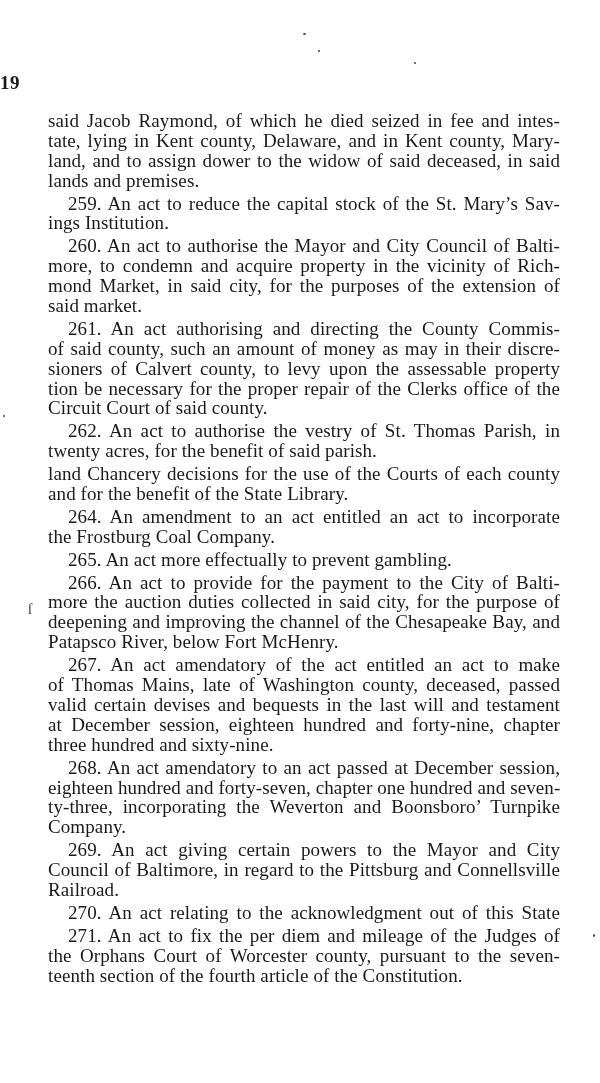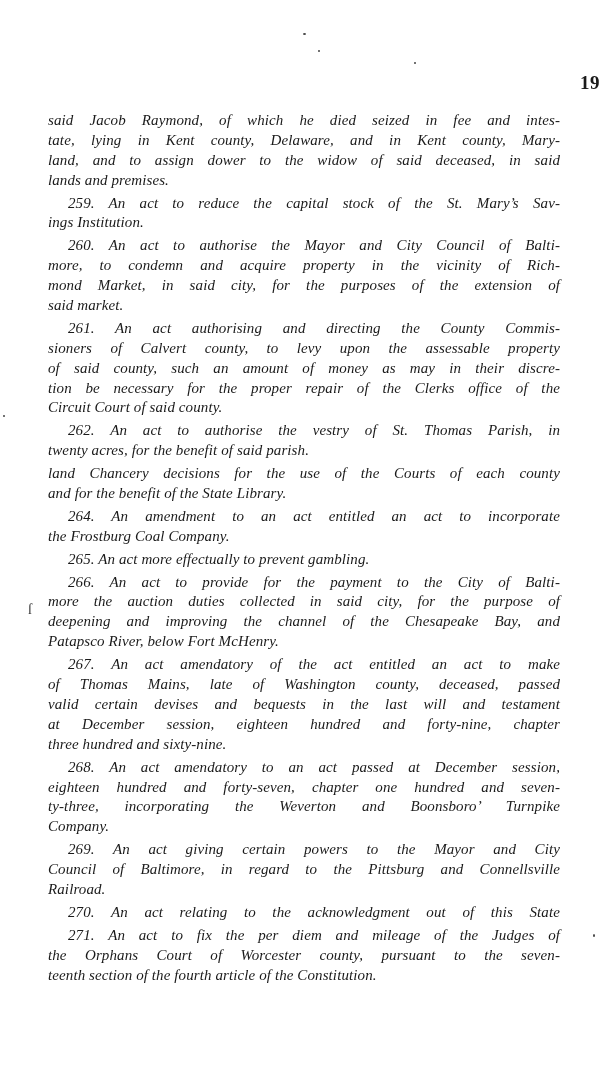--- a/index.html
+++ b/index.html
@@ -13,44 +13,43 @@
       position: relative;
       overflow: hidden;
       font-family: "Liberation Serif", "DejaVu Serif", serif;
       color: #1a1a1a;
     }
     .page-number {
       position: absolute;
       top: 72px;
       left: 0;
       width: 600px;
-      text-align: right;
+      text-align: left;
       font-size: 19px;
       font-weight: bold;
       letter-spacing: 0.5px;
     }
     .text-block {
       position: absolute;
       top: 111px;
       left: 48px;
       width: 512px;
     }
     .para {
       margin: 0 0 3px 0;
     }
     .line {
       display: block;
       height: 19.9px;
       line-height: 19.9px;
-      font-size: 15px;
+      font-size: 19px;
       white-space: nowrap;
       text-align: justify;
       text-align-last: justify;
       letter-spacing: 0.1px;
-      font-style: italic;
     }
     .line.last {
       text-align-last: left;
     }
     .line.indent {
       padding-left: 20px;
     }
     .speck {
       position: absolute;
       background: #444;
@@ -80,22 +79,22 @@
         <span class="line last">ings Institution.</span>
       </div>
       <div class="para">
         <span class="line indent">260. An act to authorise the Mayor and City Council of Balti-</span>
         <span class="line">more, to condemn and acquire property in the vicinity of Rich-</span>
         <span class="line">mond Market, in said city, for the purposes of the extension of</span>
         <span class="line last">said market.</span>
       </div>
       <div class="para">
         <span class="line indent">261. An act authorising and directing the County Commis-</span>
+        <span class="line">of said county, such an amount of money as may in their discre-</span>
         <span class="line">sioners of Calvert county, to levy upon the assessable property</span>
-        <span class="line">of said county, such an amount of money as may in their discre-</span>
         <span class="line">tion be necessary for the proper repair of the Clerks office of the</span>
         <span class="line last">Circuit Court of said county.</span>
       </div>
       <div class="para">
         <span class="line indent">262. An act to authorise the vestry of St. Thomas Parish, in</span>
         <span class="line last">twenty acres, for the benefit of said parish.</span>
       </div>
       <div class="para">
         <span class="line">land Chancery decisions for the use of the Courts of each county</span>
         <span class="line last">and for the benefit of the State Library.</span>

